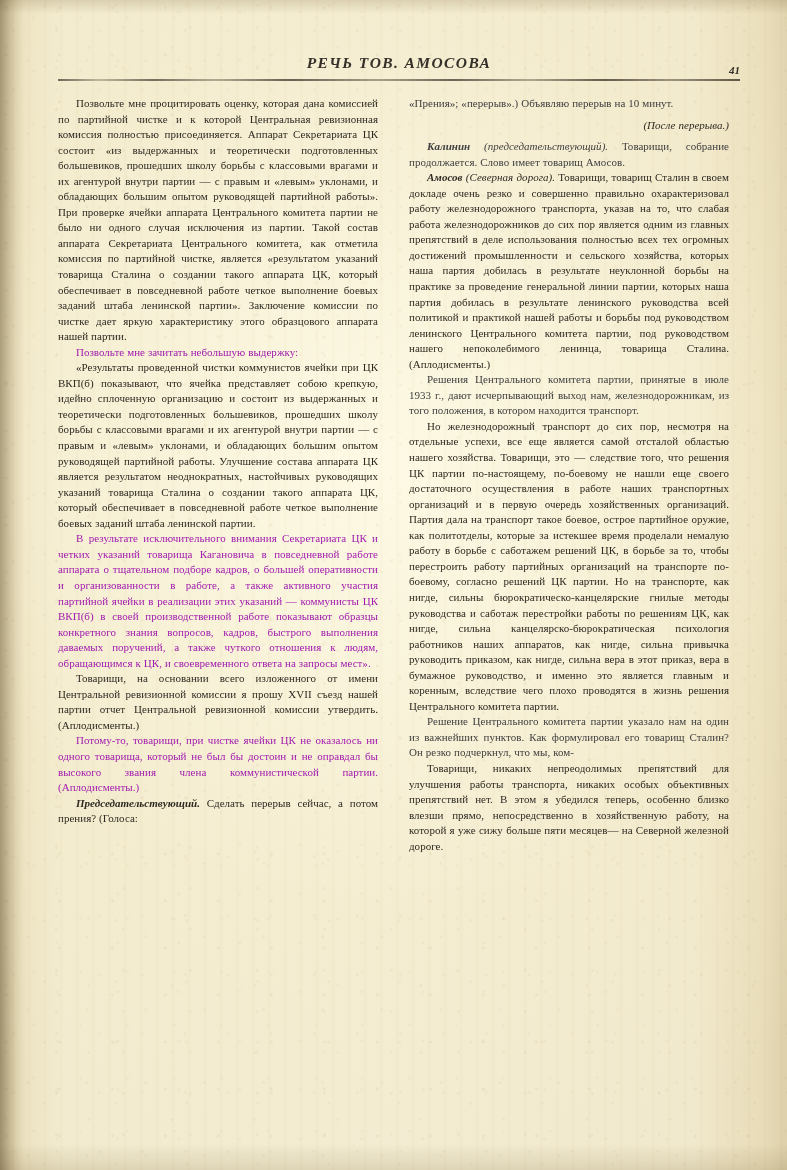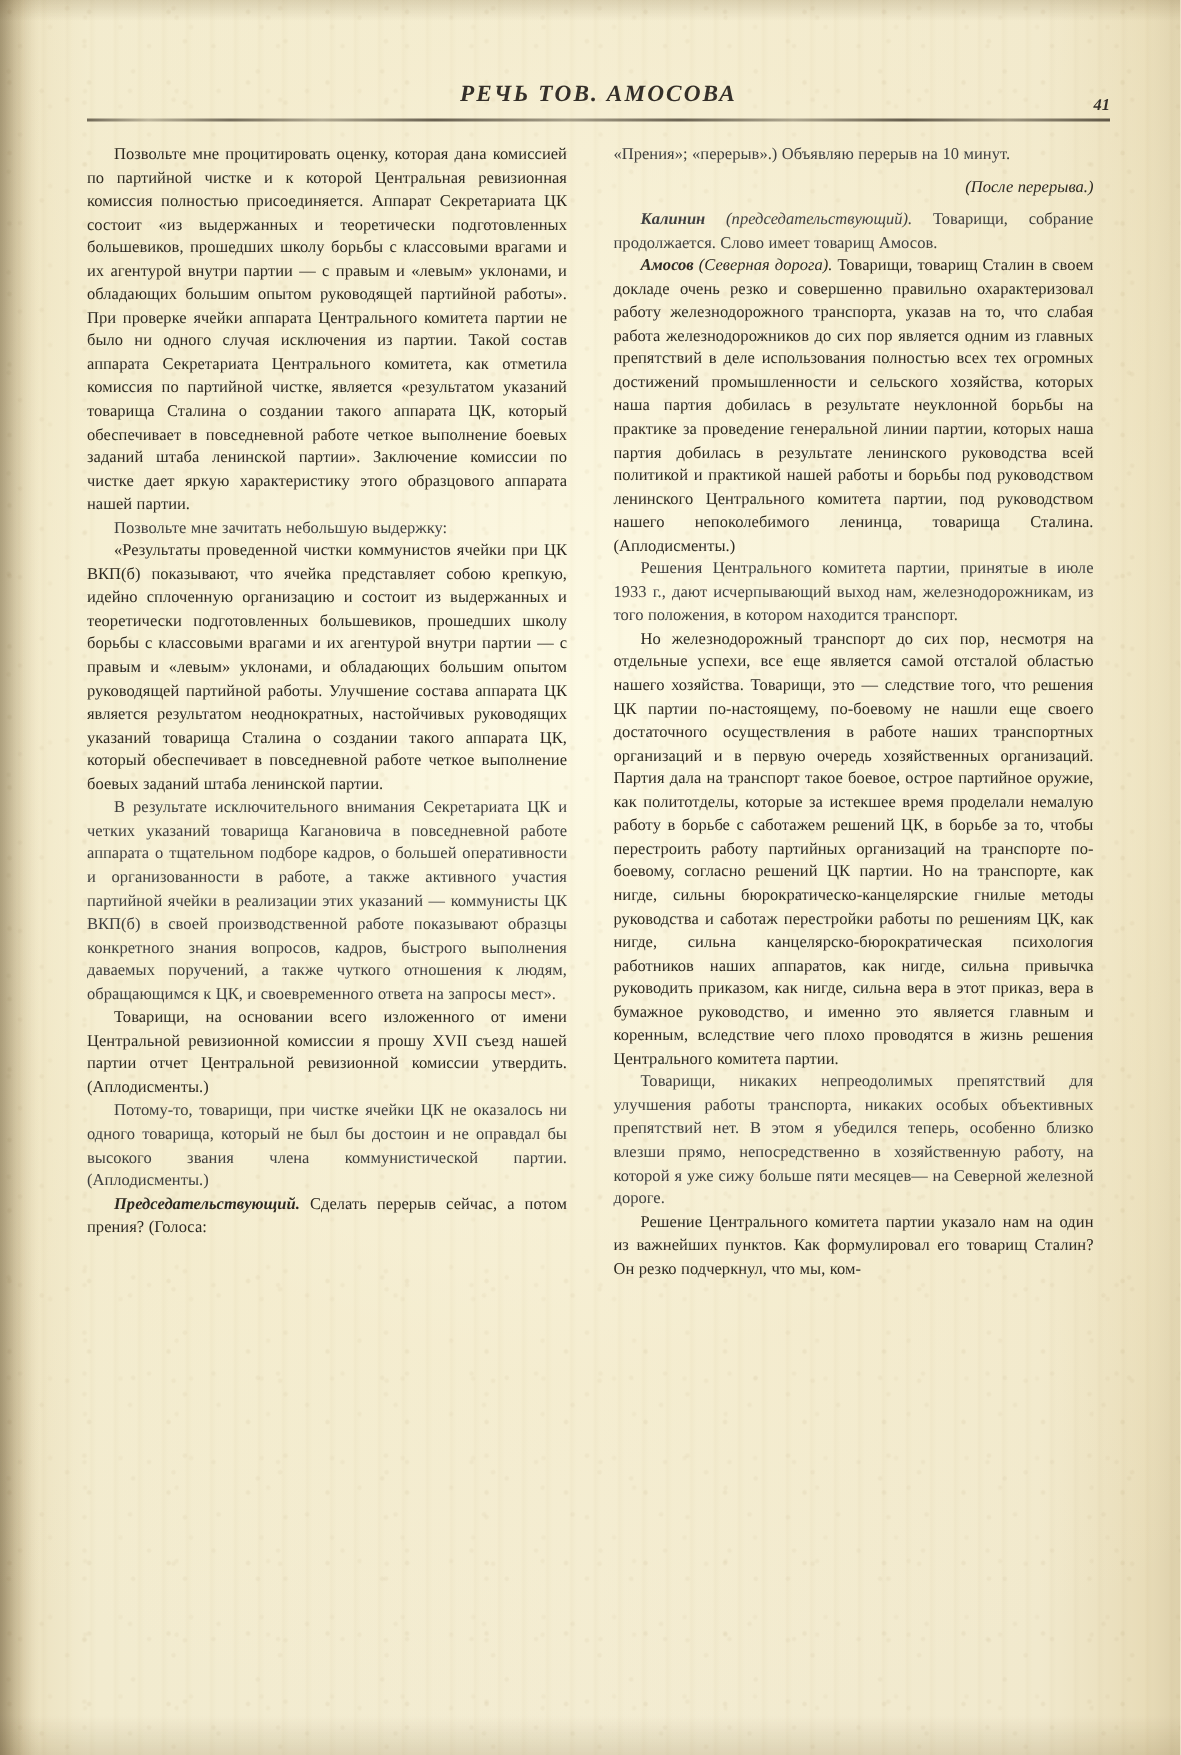--- a/index.html
+++ b/index.html
@@ -153,21 +153,21 @@
     margin-bottom: 6px;
   }
   .speaker {
     font-style: italic;
     font-weight: 700;
   }
   .role { font-style: italic; }
   .stage { }
 
   
-  .col:nth-child(1) p:nth-child(2n) { color: #404040; }
+  .col:nth-child(1) p:nth-child(2n) { color: #a21caf; }
   .col:nth-child(2) p:nth-child(2n+1) { color: #404040; }
 </style>
 </head>
 <body>
 
 <div id="paper"></div>
 <div id="grain"></div>
 <div id="banding"></div>
 <div id="edge-left"></div>
 <div id="edge-top"></div>
@@ -208,20 +208,20 @@
       <p class="para centered">(После перерыва.)</p>
 
       <p class="para"><span class="speaker">Калинин</span><span>&nbsp;</span><span class="role">(председательствующий).</span><span> Товарищи, собрание продолжается. Слово имеет товарищ Амосов.</span></p>
 
       <p class="para"><span class="speaker">Амосов</span><span>&nbsp;</span><span class="role">(Северная дорога).</span><span> Товарищи, товарищ Сталин в своем докладе очень резко и совершенно правильно охарактеризовал работу железнодорожного транспорта, указав на то, что слабая работа железнодорожников до сих пор является одним из главных препятствий в деле использования полностью всех тех огромных достижений промышленности и сельского хозяйства, которых наша партия добилась в результате неуклонной борьбы на практике за проведение генеральной линии партии, которых наша партия добилась в результате ленинского руководства всей политикой и практикой нашей работы и борьбы под руководством ленинского Центрального комитета партии, под руководством нашего непоколебимого ленинца, товарища Сталина. </span><span class="stage">(Аплодисменты.)</span></p>
 
       <p class="para">Решения Центрального комитета партии, принятые в июле 1933 г., дают исчерпывающий выход нам, железнодорожникам, из того положения, в котором находится транспорт.</p>
 
       <p class="para">Но железнодорожный транспорт до сих пор, несмотря на отдельные успехи, все еще является самой отсталой областью нашего хозяйства. Товарищи, это — следствие того, что решения ЦК партии по-настоящему, по-боевому не нашли еще своего достаточного осуществления в работе наших транспортных организаций и в первую очередь хозяйственных организаций. Партия дала на транспорт такое боевое, острое партийное оружие, как политотделы, которые за истекшее время проделали немалую работу в борьбе с саботажем решений ЦК, в борьбе за то, чтобы перестроить работу партийных организаций на транспорте по-боевому, согласно решений ЦК партии. Но на транспорте, как нигде, сильны бюрократическо-канцелярские гнилые методы руководства и саботаж перестройки работы по решениям ЦК, как нигде, сильна канцелярско-бюрократическая психология работников наших аппаратов, как нигде, сильна привычка руководить приказом, как нигде, сильна вера в этот приказ, вера в бумажное руководство, и именно это является главным и коренным, вследствие чего плохо проводятся в жизнь решения Центрального комитета партии.</p>
 
+      <p class="para">Решение Центрального комитета партии указало нам на один из важнейших пунктов. Как формулировал его товарищ Сталин? Он резко подчеркнул, что мы, ком-</p>
+
       <p class="para">Товарищи, никаких непреодолимых препятствий для улучшения работы транспорта, никаких особых объективных препятствий нет. В этом я убедился теперь, особенно близко влезши прямо, непосредственно в хозяйственную работу, на которой я уже сижу больше пяти месяцев— на Северной железной дороге.</p>
-
-      <p class="para">Решение Центрального комитета партии указало нам на один из важнейших пунктов. Как формулировал его товарищ Сталин? Он резко подчеркнул, что мы, ком-</p>
 
     </div>
 
   </div>
 </div>
 
 </body></html>

